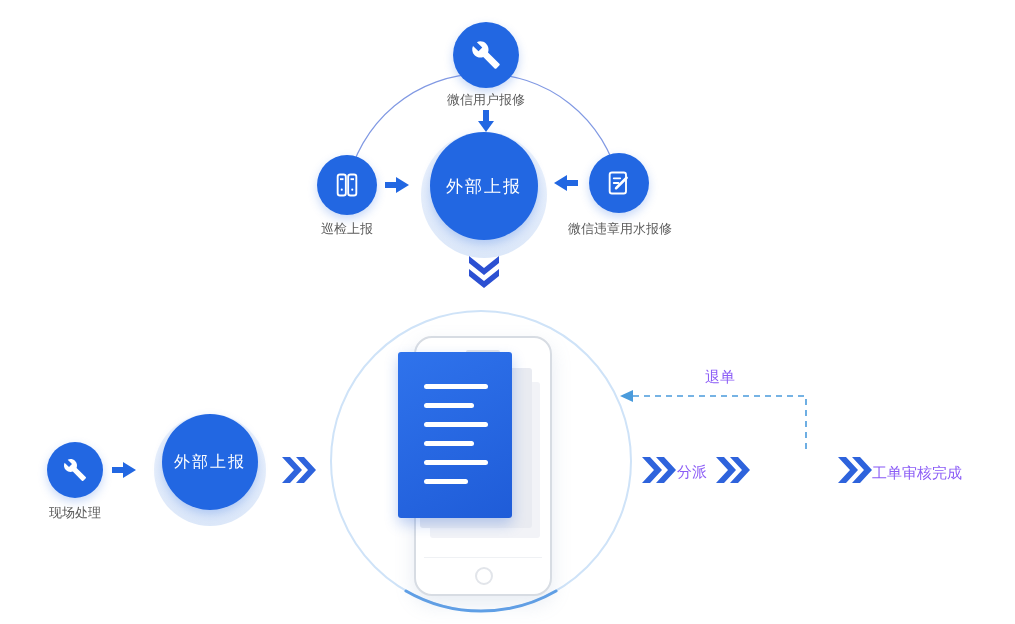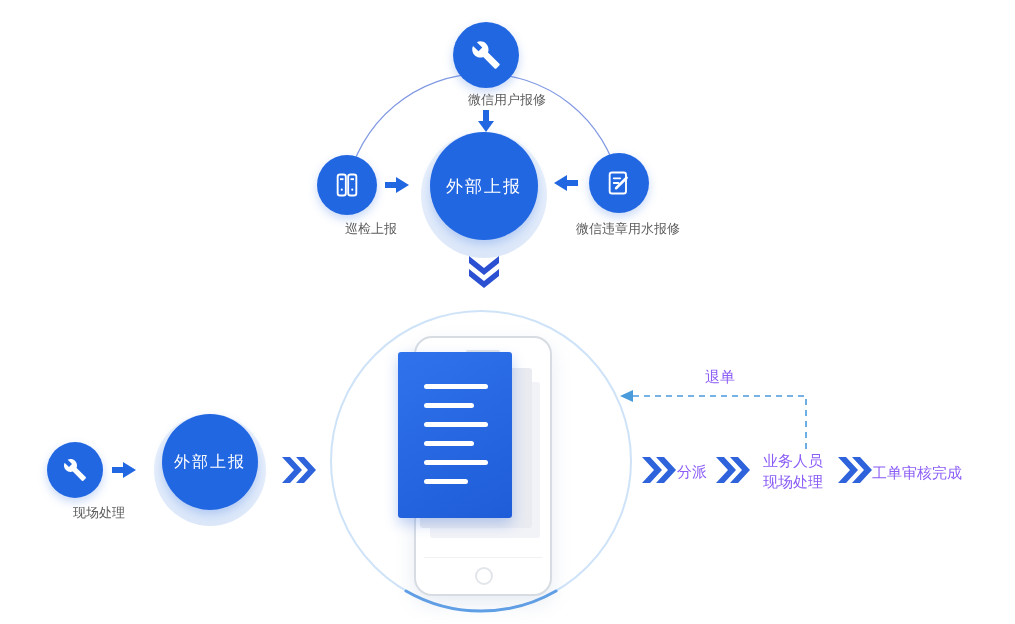--- a/index.html
+++ b/index.html
@@ -11,21 +11,21 @@
   .circle-blue{
     border-radius:50%;background:#2267E2;display:flex;align-items:center;justify-content:center;
     box-shadow:0 4px 10px rgba(34,103,226,0.25);
   }
   .halo{
     border-radius:50%;background:linear-gradient(180deg,#f0f5fd 0%,#dbe7f9 100%);
     display:flex;align-items:flex-start;justify-content:center;
   }
   .node-text{color:#ffffff;font-size:17px;letter-spacing:2px;}
   .node-text-sm{color:#ffffff;font-size:16px;letter-spacing:2px;}
-  .label{font-size:13px;color:#5b5b5b;text-align:right;line-height:1.3;}
+  .label{font-size:13px;color:#5b5b5b;text-align:center;line-height:1.3;}
   .flow-text{font-size:15px;color:#8b5cf6;text-align:center;line-height:21px;}
   .chev{fill:#2E63DC;}
   .chev-deep{fill:#2C50D2;}
   .arrow{fill:#2267E2;}
   .arc-path{stroke:#8199e3;stroke-width:1.2;fill:none;}
   .bigc-main{stroke:#cfe3f8;stroke-width:2;fill:none;}
   .bigc-accent{stroke:#5fa0e8;stroke-width:3;fill:none;stroke-linecap:round;}
   .dash-path{stroke:#4A9BDC;stroke-width:1.6;fill:none;stroke-dasharray:6 5;}
   .dash-head{fill:#4A9BDC;}
   .phone{
@@ -156,24 +156,20 @@
     <polygon class="chev" points="14,0 22,0 34,13 22,26 14,26 26,13"></polygon>
   </svg>
 
   <div class="abs flow-text" style="left:672px;top:462px;width:40px;font-family:Liberation Serif, serif;">分派</div>
 
   <svg class="abs" style="left:716px;top:457px;" width="34" height="26" viewBox="0 0 34 26">
     <polygon class="chev" points="0,0 8,0 20,13 8,26 0,26 12,13"></polygon>
     <polygon class="chev" points="14,0 22,0 34,13 22,26 14,26 26,13"></polygon>
   </svg>
 
-  <div class="abs flow-text" style="left:752px;top:450px;width:82px;">
-    <div>业务人员</div>
-    <div>现场处理</div>
-  </div>
 
   <svg class="abs" style="left:838px;top:457px;" width="34" height="26" viewBox="0 0 34 26">
     <polygon class="chev" points="0,0 8,0 20,13 8,26 0,26 12,13"></polygon>
     <polygon class="chev" points="14,0 22,0 34,13 22,26 14,26 26,13"></polygon>
   </svg>
 
   <div class="abs flow-text" style="left:872px;top:462px;width:120px;text-align:left;">工单审核完成</div>
 
   <svg class="abs" style="left:610px;top:380px;" width="210" height="80">
     <path class="dash-path" d="M 12 16 H 196 V 70"></path>

